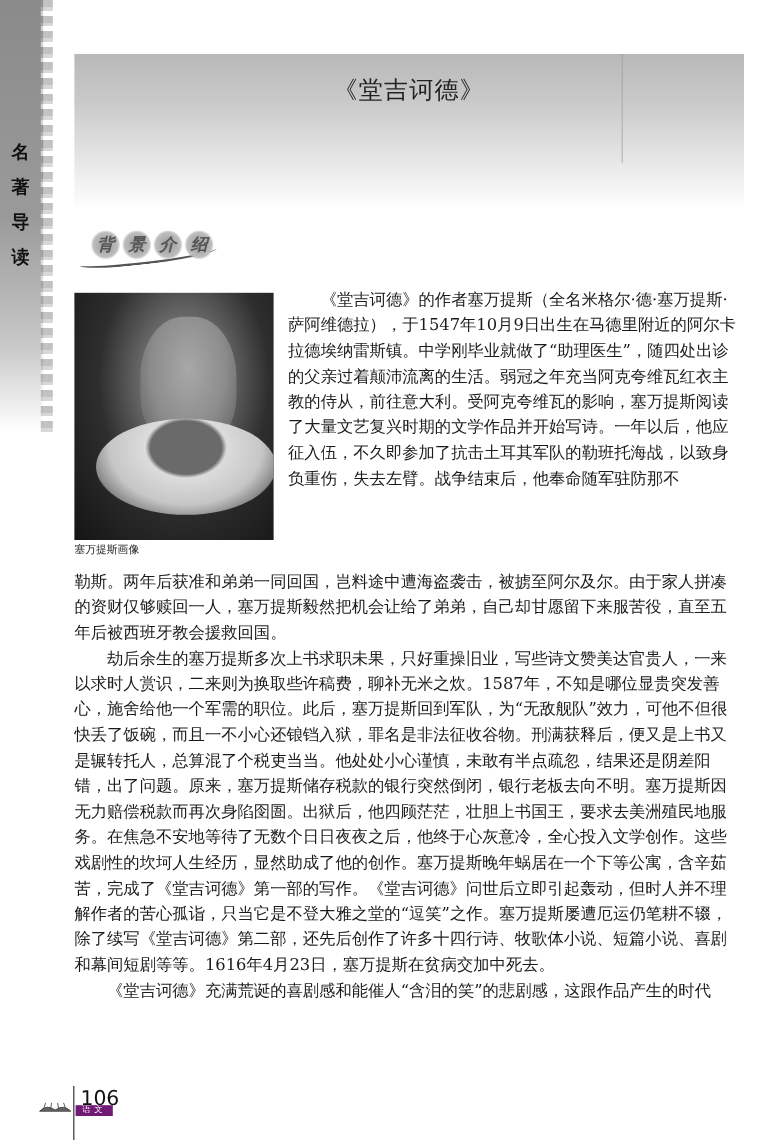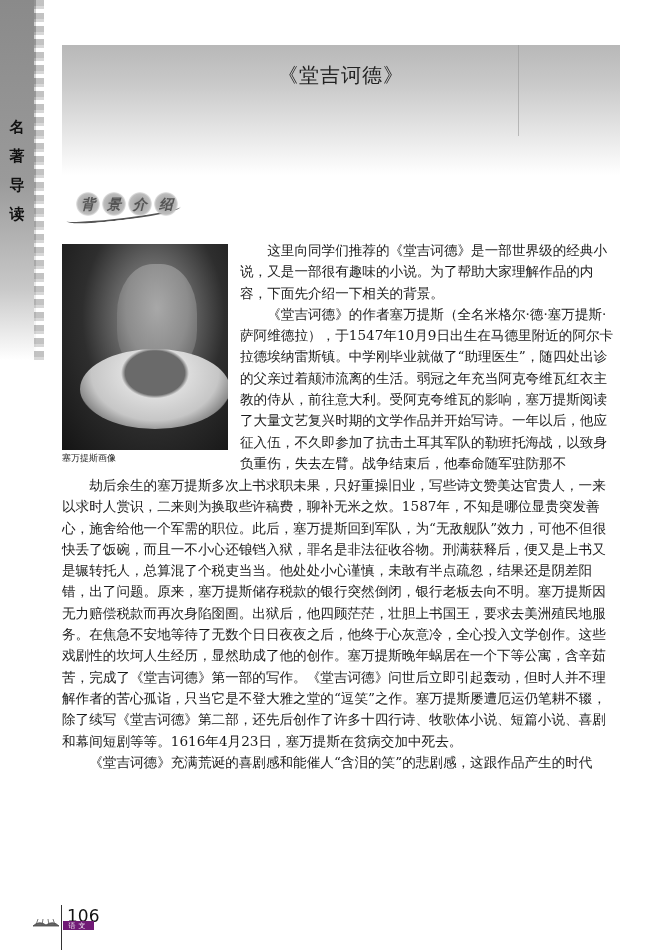--- a/index.html
+++ b/index.html
@@ -123,25 +123,25 @@
   </div>
 </div>
 
 <div class="portrait">
   <div class="face"></div>
   <div class="ruff"></div>
 </div>
 <div class="caption">塞万提斯画像</div>
 
 <div class="text-block right-col">
-  <p>这里向同学们推荐的《堂吉诃德》是一部世界级的经典小说，又是一部很有趣味的小说。为了帮助大家理解作品的内容，下面先介绍一下相关的背景。</p>
   <p>《堂吉诃德》的作者塞万提斯（全名米格尔·德·塞万提斯·萨阿维德拉），于1547年10月9日出生在马德里附近的阿尔卡拉德埃纳雷斯镇。中学刚毕业就做了“助理医生”，随四处出诊的父亲过着颠沛流离的生活。弱冠之年充当阿克夸维瓦红衣主教的侍从，前往意大利。受阿克夸维瓦的影响，塞万提斯阅读了大量文艺复兴时期的文学作品并开始写诗。一年以后，他应征入伍，不久即参加了抗击土耳其军队的勒班托海战，以致身负重伤，失去左臂。战争结束后，他奉命随军驻防那不</p>
 </div>
 
 <div class="text-block full-col">
+  <p class="cont">勒斯。两年后获准和弟弟一同回国，岂料途中遭海盗袭击，被掳至阿尔及尔。由于家人拼凑的资财仅够赎回一人，塞万提斯毅然把机会让给了弟弟，自己却甘愿留下来服苦役，直至五年后被西班牙教会援救回国。</p>
   <p>劫后余生的塞万提斯多次上书求职未果，只好重操旧业，写些诗文赞美达官贵人，一来以求时人赏识，二来则为换取些许稿费，聊补无米之炊。1587年，不知是哪位显贵突发善心，施舍给他一个军需的职位。此后，塞万提斯回到军队，为“无敌舰队”效力，可他不但很快丢了饭碗，而且一不小心还锒铛入狱，罪名是非法征收谷物。刑满获释后，便又是上书又是辗转托人，总算混了个税吏当当。他处处小心谨慎，未敢有半点疏忽，结果还是阴差阳错，出了问题。原来，塞万提斯储存税款的银行突然倒闭，银行老板去向不明。塞万提斯因无力赔偿税款而再次身陷囹圄。出狱后，他四顾茫茫，壮胆上书国王，要求去美洲殖民地服务。在焦急不安地等待了无数个日日夜夜之后，他终于心灰意冷，全心投入文学创作。这些戏剧性的坎坷人生经历，显然助成了他的创作。塞万提斯晚年蜗居在一个下等公寓，含辛茹苦，完成了《堂吉诃德》第一部的写作。《堂吉诃德》问世后立即引起轰动，但时人并不理解作者的苦心孤诣，只当它是不登大雅之堂的“逗笑”之作。塞万提斯屡遭厄运仍笔耕不辍，除了续写《堂吉诃德》第二部，还先后创作了许多十四行诗、牧歌体小说、短篇小说、喜剧和幕间短剧等等。1616年4月23日，塞万提斯在贫病交加中死去。</p>
   <p>《堂吉诃德》充满荒诞的喜剧感和能催人“含泪的笑”的悲剧感，这跟作品产生的时代</p>
 </div>
 
 <div class="footer">
   <svg class="book-icon" viewBox="0 0 28 10">
     <path d="M1 9 Q7 3 14 8 Q21 3 27 9 Z" fill="#666" stroke="#444" stroke-width="0.8"></path>
     <path d="M4 8 L6 2 M10 8 L11 2 M17 8 L16 2 M23 8 L21 2" stroke="#555" stroke-width="0.8" fill="none"></path>
   </svg>
   <div class="vline"></div>

